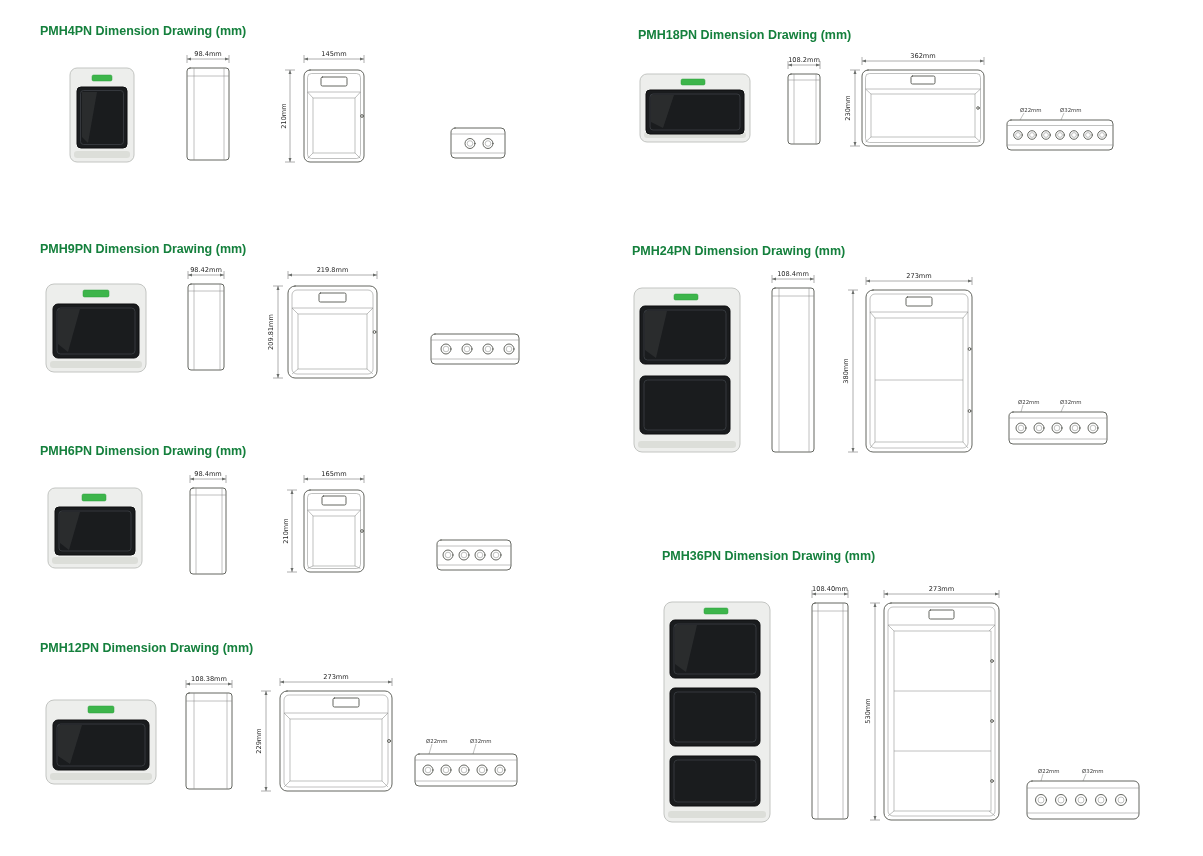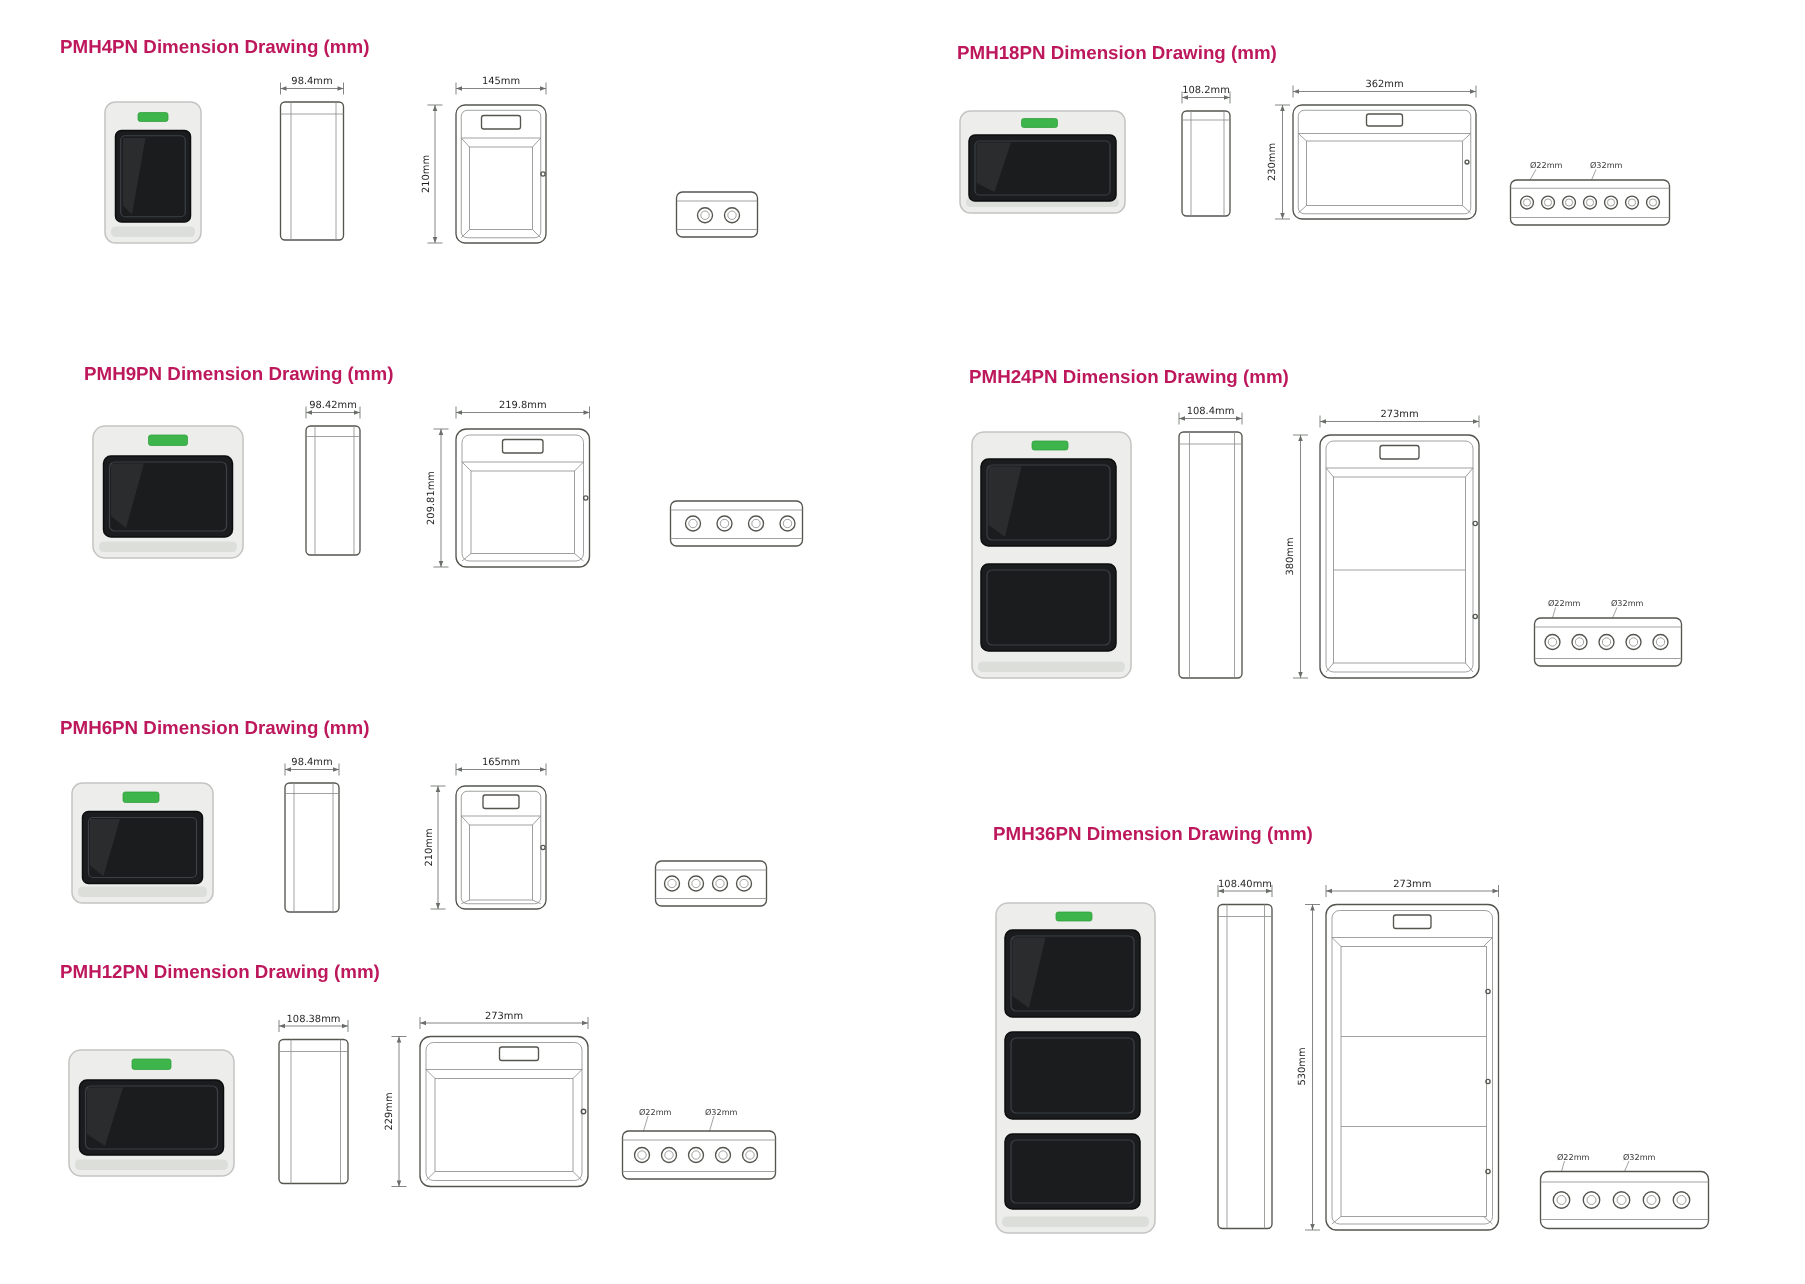--- a/index.html
+++ b/index.html
@@ -1,20 +1,20 @@
 <!DOCTYPE html>
 <html><head>
 <meta charset="utf-8">
 <title>Dimension Drawings</title>
 <style>
   html,body{margin:0;padding:0;background:#ffffff;}
   body{font-family:"Liberation Sans", sans-serif;}
   .page{position:relative;width:1203px;height:856px;background:#ffffff;overflow:hidden;}
   .sec{position:absolute;}
-  .title{position:absolute;left:0;top:0;margin:0;font-size:12.5px;line-height:14px;font-weight:700;color:#be185d;white-space:nowrap;font-family:"Liberation Sans",sans-serif;}
+  .title{position:absolute;left:0;top:0;margin:0;font-size:12.5px;line-height:14px;font-weight:700;color:#15803d;white-space:nowrap;font-family:"Liberation Sans",sans-serif;}
   .fig{position:absolute;overflow:visible;}
   .ln{stroke:#53564f;stroke-width:0.9;fill:none;stroke-linejoin:round;stroke-linecap:round;}
   .thin{stroke:#8b8e8b;stroke-width:0.55;fill:none;}
   .dim{stroke:#6a6d6a;stroke-width:0.55;fill:none;}
   .arr{fill:#6a6d6a;stroke:none;}
   .dimtxt{font-family:"DejaVu Sans",sans-serif;font-size:6.6px;fill:#1f1f1f;}
   .dimtxt-sm{font-family:"DejaVu Sans",sans-serif;font-size:5.4px;fill:#3a3a3a;}
   .body-fill{fill:#edeeec;stroke:#c3c5c2;stroke-width:1;}
   .body-shade{fill:#dcded9;stroke:none;}
   .label-fill{fill:#3db54b;stroke:#2f9e3c;stroke-width:0.5;}
@@ -81,21 +81,21 @@
       <rect class="ln" x="3" y="8" width="54" height="30" rx="4"></rect>
       <line class="thin" x1="3" y1="14" x2="57" y2="14"></line>
       <line class="thin" x1="3" y1="33" x2="57" y2="33"></line>
       <circle class="ln" cx="22" cy="23.5" r="5"></circle>
         <circle class="thin" cx="22" cy="23.5" r="2.8"></circle>
       <circle class="ln" cx="40" cy="23.5" r="5"></circle>
         <circle class="thin" cx="40" cy="23.5" r="2.8"></circle>
     </svg>
   </div>
 
-  <div class="sec" style="left:56px;top:242px;width:500px;height:200px">
+  <div class="sec" style="left:40px;top:242px;width:500px;height:200px">
     <h3 class="title">PMH9PN Dimension Drawing (mm)</h3>
 
     <svg class="fig" style="left:4px;top:40px" width="104" height="92" viewBox="0 0 104 92">
       <rect class="body-fill" x="2" y="2" width="100" height="88" rx="8"></rect>
       <rect class="body-shade" x="6" y="79" width="92" height="7" rx="3"></rect>
       <rect class="label-fill" x="39" y="8" width="26" height="7" rx="1.5"></rect>
       <rect class="win" x="9" y="22" width="86" height="54" rx="5"></rect>
       <rect class="win-frame" x="13" y="26" width="78" height="46" rx="3.5"></rect>
       <path class="gloss" d="M14 27 L36 27 L24 70 L14 62 Z"></path>
     </svg>
@@ -146,21 +146,21 @@
         <circle class="thin" cx="18" cy="27" r="2.8"></circle>
       <circle class="ln" cx="39" cy="27" r="5"></circle>
         <circle class="thin" cx="39" cy="27" r="2.8"></circle>
       <circle class="ln" cx="60" cy="27" r="5"></circle>
         <circle class="thin" cx="60" cy="27" r="2.8"></circle>
       <circle class="ln" cx="81" cy="27" r="5"></circle>
         <circle class="thin" cx="81" cy="27" r="2.8"></circle>
     </svg>
   </div>
 
-  <div class="sec" style="left:40px;top:478px;width:500px;height:200px">
+  <div class="sec" style="left:40px;top:444px;width:500px;height:200px">
     <h3 class="title">PMH6PN Dimension Drawing (mm)</h3>
 
     <svg class="fig" style="left:6px;top:42px" width="98" height="86" viewBox="0 0 98 86">
       <rect class="body-fill" x="2" y="2" width="94" height="80" rx="7"></rect>
       <rect class="body-shade" x="6" y="71" width="86" height="7" rx="3"></rect>
       <rect class="label-fill" x="36" y="8" width="24" height="7" rx="1.5"></rect>
       <rect class="win" x="9" y="21" width="80" height="48" rx="4"></rect>
       <rect class="win-frame" x="13" y="25" width="72" height="40" rx="3"></rect>
       <path class="gloss" d="M14 26 L34 26 L23 64 L14 57 Z"></path>
     </svg>
@@ -357,21 +357,21 @@
         <circle class="thin" cx="56" cy="31" r="2.4"></circle>
       <circle class="ln" cx="70" cy="31" r="4.3"></circle>
         <circle class="thin" cx="70" cy="31" r="2.4"></circle>
       <circle class="ln" cx="84" cy="31" r="4.3"></circle>
         <circle class="thin" cx="84" cy="31" r="2.4"></circle>
       <circle class="ln" cx="98" cy="31" r="4.3"></circle>
         <circle class="thin" cx="98" cy="31" r="2.4"></circle>
     </svg>
   </div>
 
-  <div class="sec" style="left:646px;top:244px;width:530px;height:300px">
+  <div class="sec" style="left:632px;top:244px;width:530px;height:300px">
     <h3 class="title">PMH24PN Dimension Drawing (mm)</h3>
 
     <svg class="fig" style="left:0px;top:42px" width="110" height="170" viewBox="0 0 110 170">
       <rect class="body-fill" x="2" y="2" width="106" height="164" rx="8"></rect>
       <rect class="body-shade" x="6" y="155" width="98" height="7" rx="3"></rect>
       <rect class="label-fill" x="42" y="8" width="24" height="6" rx="1.5"></rect>
       <rect class="win" x="8" y="20" width="90" height="58" rx="5"></rect>
       <rect class="win-frame" x="12" y="24" width="82" height="50" rx="3.5"></rect>
       <path class="gloss" d="M13 25 L35 25 L24 72 L13 64 Z"></path>
       <rect class="win" x="8" y="90" width="90" height="58" rx="5"></rect>

